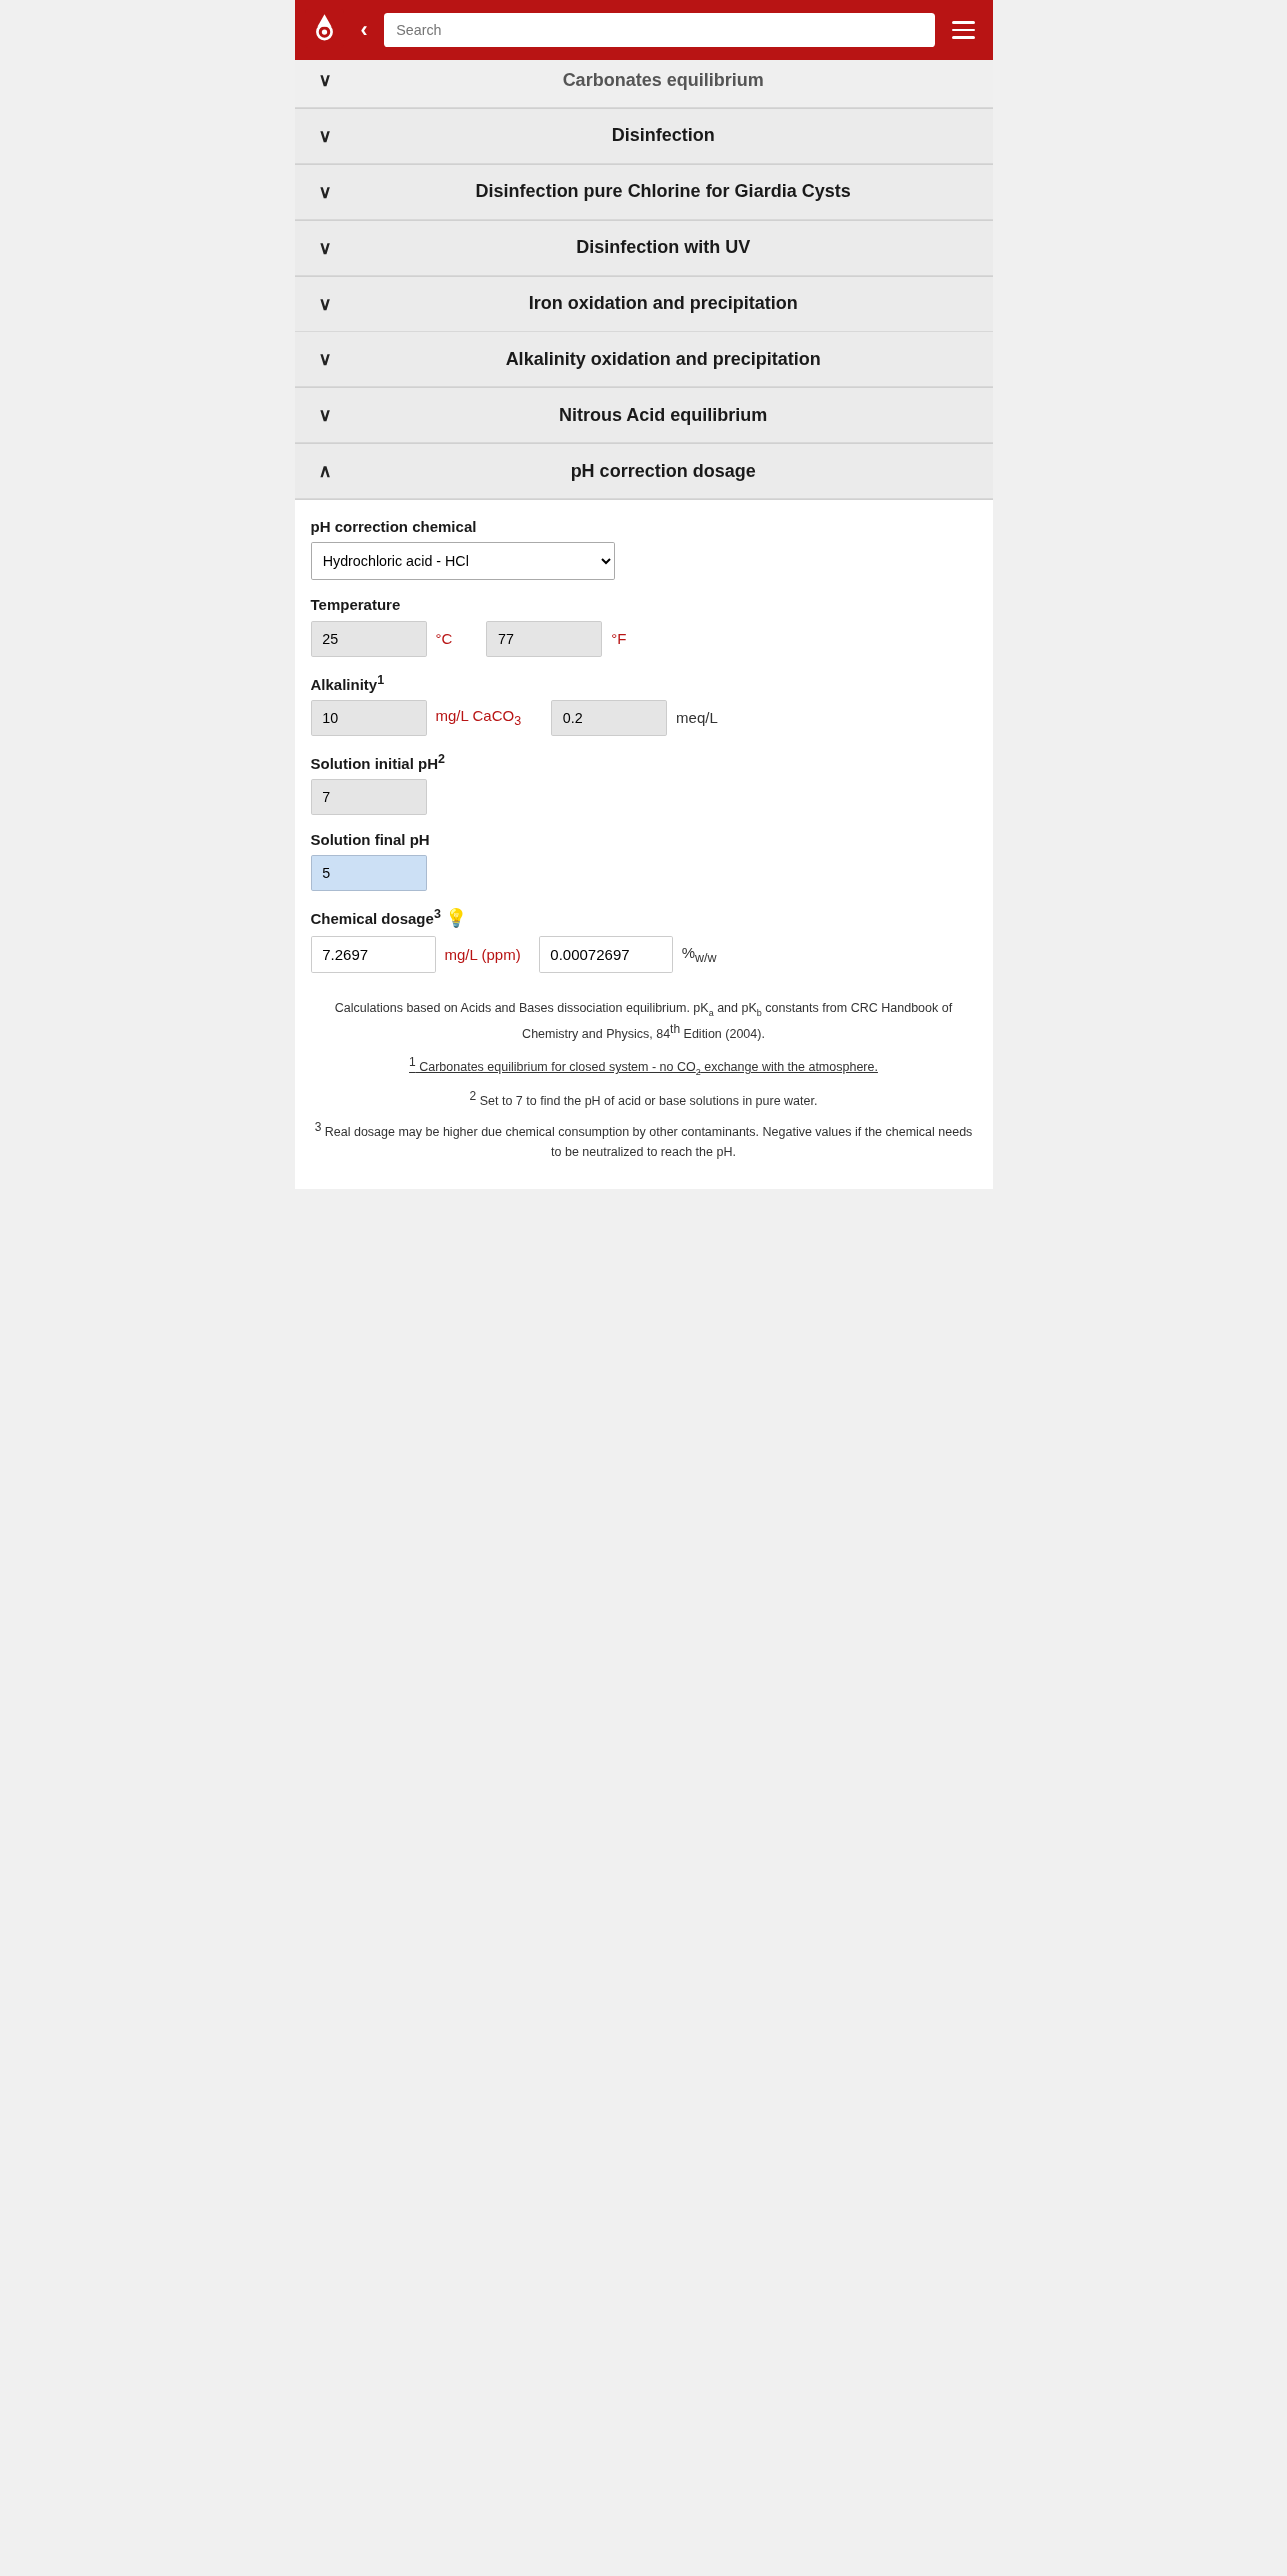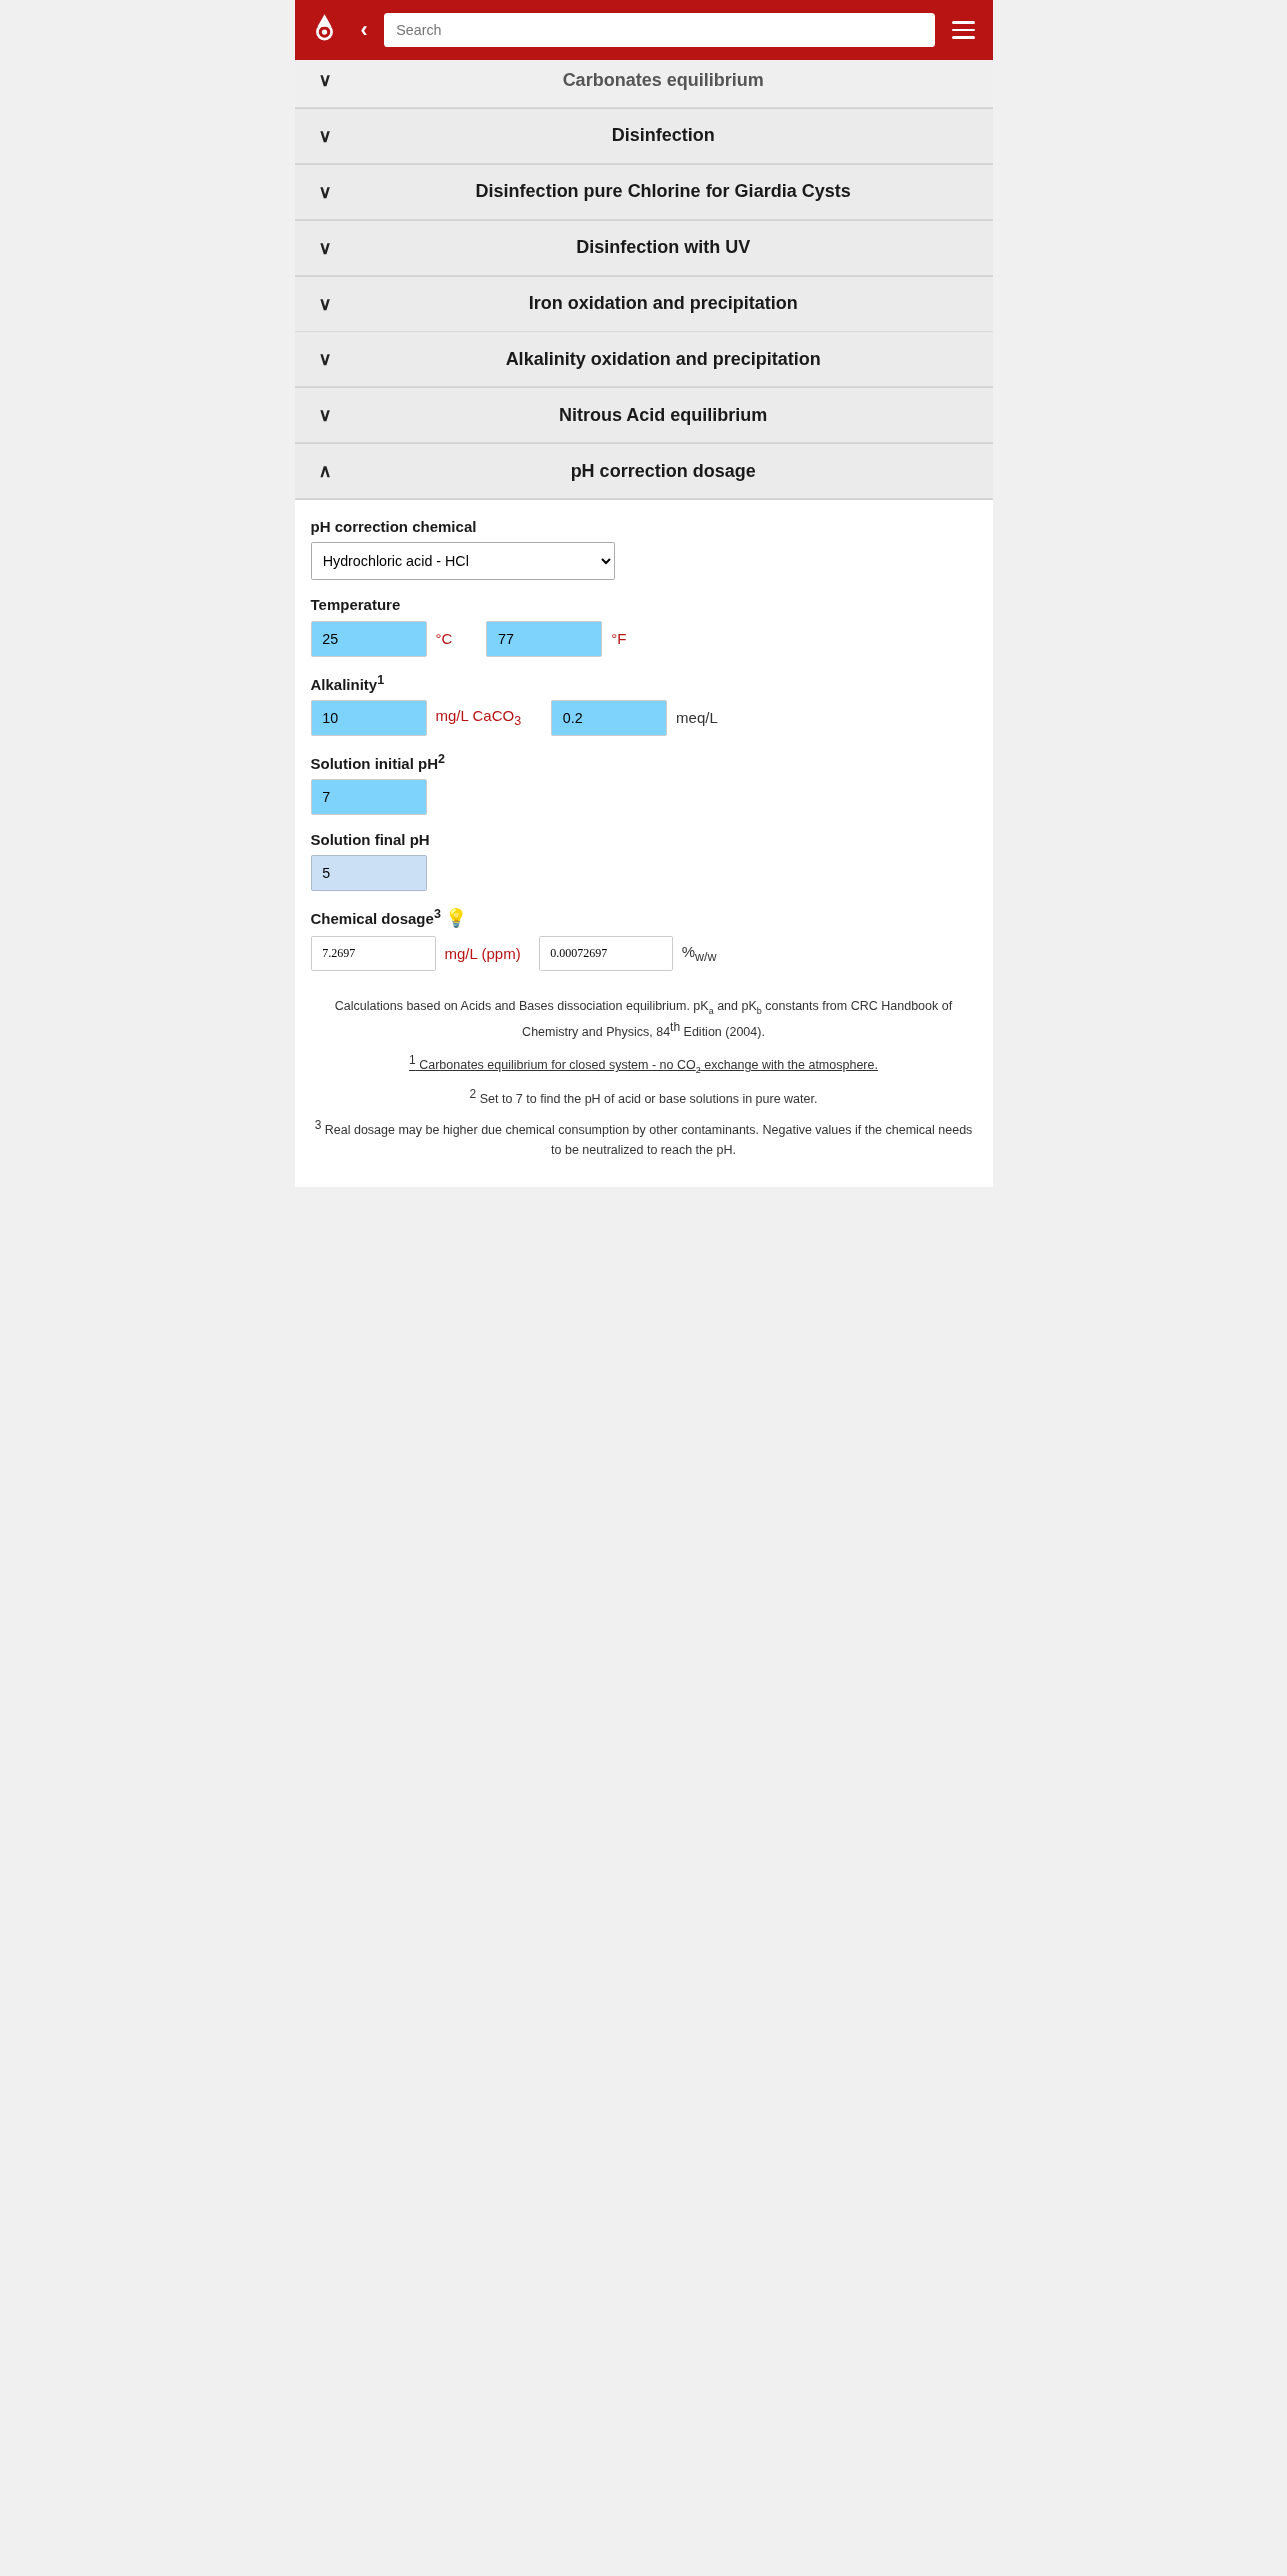--- a/index.html
+++ b/index.html
@@ -131,21 +131,21 @@
       display: flex;
       align-items: center;
       gap: 9px;
       flex-wrap: wrap;
     }
     .field-input {
       border: 0.9px solid #ccc;
       padding: 9px 10.7px;
       font-size: 14.3px;
       width: 116px;
-      background: #7dd3fc;
+      background: #e5e5e5;
       border-radius: 1.8px;
       outline: none;
     }
     .field-input.highlighted {
       background: #cce0f5;
       border: 0.9px solid #aabbd0;
     }
     .field-unit {
       font-size: 15px;
       color: #b81414;
@@ -170,25 +170,24 @@
 
     .output-row {
       display: flex;
       align-items: center;
       gap: 9px;
       flex-wrap: wrap;
     }
     .output-input {
       border: 0.9px solid #ccc;
       padding: 9px 10.7px;
-      font-size: 12px;
+      font-size: 15px;
       width: 125px;
       background: white;
       border-radius: 1.8px;
-      font-family: Liberation Serif, serif;
     }
 
     .lightbulb-icon {
       color: #b81414;
       font-size: 18px;
     }
 
     .footnotes {
       margin-top: 25px;
       font-size: 12.5px;

